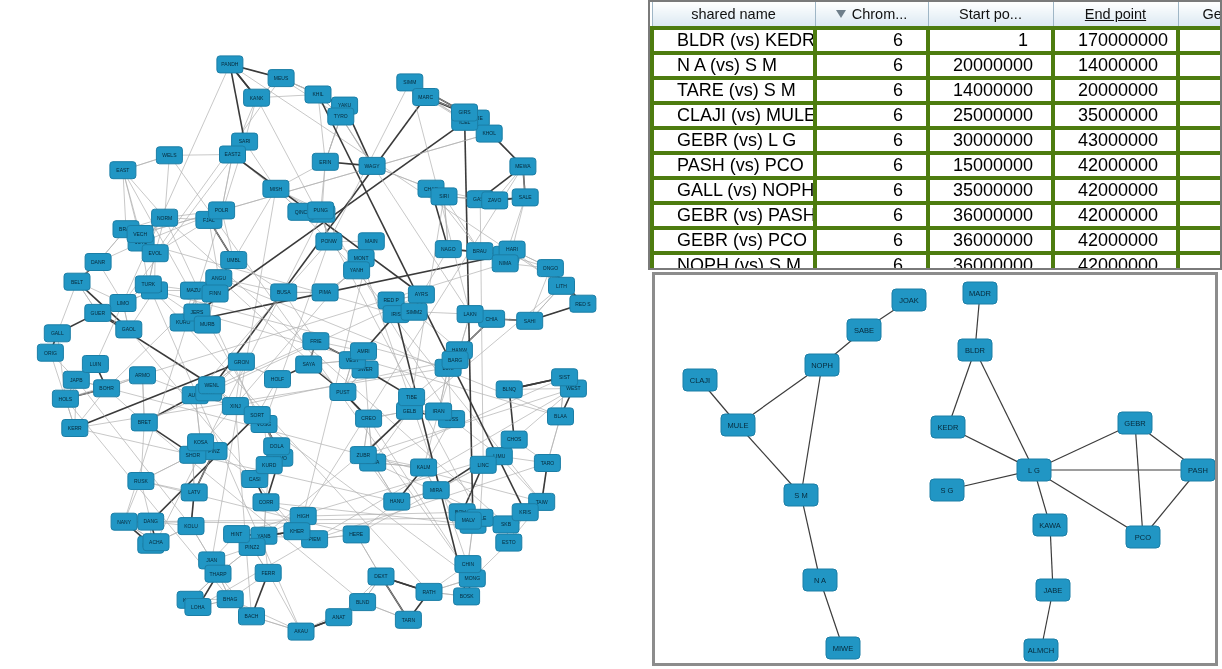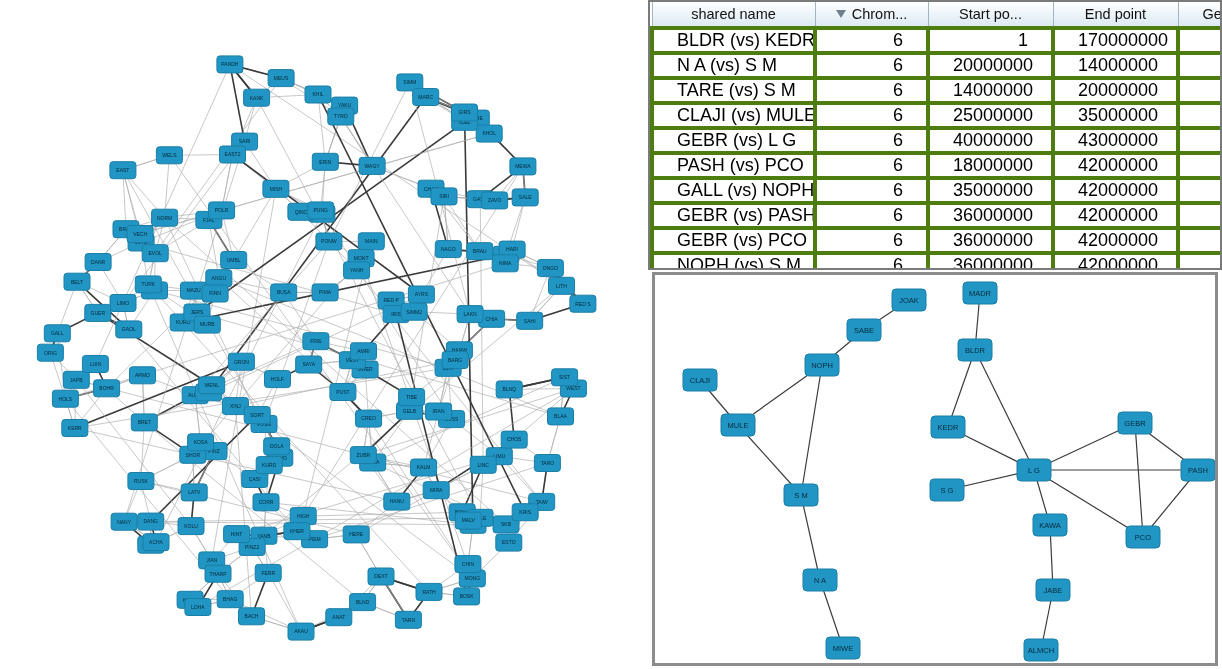--- a/index.html
+++ b/index.html
@@ -52,21 +52,21 @@
     height: 24px;
     padding: 0 6px;
     text-align: center;
     white-space: nowrap;
     overflow: hidden;
     color: #111;
   }
   table.grid th.col-name { width: 150px; }
   table.grid th.col-chrom { width: 100px; }
   table.grid th.col-start { width: 112px; }
-  table.grid th.col-end   { width: 112px; }
+  table.grid th.col-end   { width: 112px; text-decoration: underline; }
   table.grid th.col-gen   { width: 98px; }
   table.grid td {
     border: 4px solid #4d7c0f;
     height: 21px;
     padding: 0 23px;
     white-space: nowrap;
     overflow: hidden;
     font-size: 18px;
   }
   td.c-name  { text-align: left; }
@@ -1462,28 +1462,28 @@
         <tr>
           <td class="c-name">CLAJI (vs) MULE</td>
           <td class="c-num">6</td>
           <td class="c-num">25000000</td>
           <td class="c-num">35000000</td>
           <td class="c-num">5.9</td>
         </tr>
         <tr>
           <td class="c-name">GEBR (vs) L G</td>
           <td class="c-num">6</td>
-          <td class="c-num">40000000</td>
+          <td class="c-num">30000000</td>
           <td class="c-num">43000000</td>
           <td class="c-num">16.9</td>
         </tr>
         <tr>
           <td class="c-name">PASH (vs) PCO</td>
           <td class="c-num">6</td>
-          <td class="c-num">18000000</td>
+          <td class="c-num">15000000</td>
           <td class="c-num">42000000</td>
           <td class="c-num">11.4</td>
         </tr>
         <tr>
           <td class="c-name">GALL (vs) NOPH</td>
           <td class="c-num">6</td>
           <td class="c-num">35000000</td>
           <td class="c-num">42000000</td>
           <td class="c-num">10.5</td>
         </tr>

